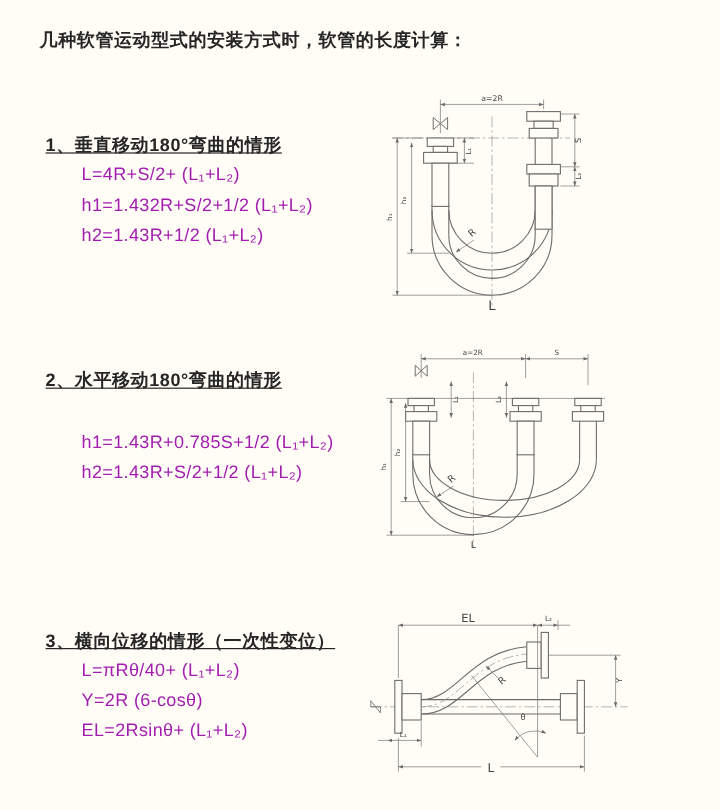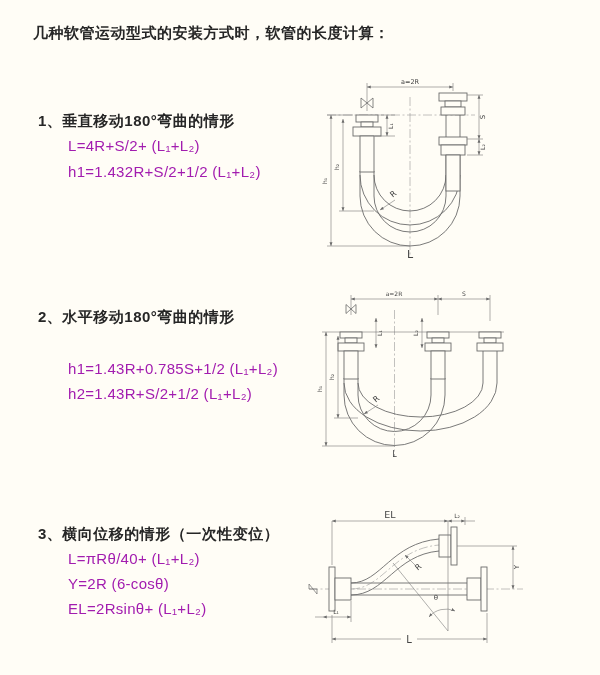--- a/index.html
+++ b/index.html
@@ -8,21 +8,21 @@
     background:#fffdf6;overflow:hidden;
     font-family:"Liberation Sans","DejaVu Sans",sans-serif;
     padding-left:33px;
   }
   .doc-title{
     position:absolute;left:33px;top:24px;
     font-size:15px;font-weight:bold;color:#262626;letter-spacing:.5px;
   }
   .sec-heading{
     position:absolute;left:38px;
-    font-size:15px;font-weight:bold;color:#262626;letter-spacing:.5px;
+    font-size:15px;font-weight:bold;color:#262626;letter-spacing:.5px;text-decoration:underline;
   }
   .formula{
     position:absolute;left:68px;
     font-size:15px;color:#a21caf;letter-spacing:.3px;white-space:pre;
   }
   svg{position:absolute;overflow:visible;}
   svg .ln{stroke:#6b6b6b;stroke-width:.9;fill:none;}
   svg .dim{stroke:#7a7a7a;stroke-width:.6;fill:none;}
   svg .cl{stroke:#8f8f8f;stroke-width:.55;fill:none;stroke-dasharray:9 2.5 2 2.5;}
   svg .fit{fill:#fffdf6;stroke:#6b6b6b;stroke-width:.9;}
@@ -33,20 +33,21 @@
 </head>
 <body>
 
 <div class="page">
 
   <div class="doc-title">几种软管运动型式的安装方式时，软管的长度计算：</div>
 
   <div class="sec-heading" style="top:112px">1、垂直移动180°弯曲的情形</div>
   <div class="formula" style="top:137px">L=4R+S/2+ (L₁+L₂)</div>
   <div class="formula" style="top:163px">h1=1.432R+S/2+1/2 (L₁+L₂)</div>
+  <div class="formula" style="top:188px">h2=1.43R+1/2 (L₁+L₂)</div>
 
   <div class="sec-heading" style="top:308px">2、水平移动180°弯曲的情形</div>
   <div class="formula" style="top:360px">h1=1.43R+0.785S+1/2 (L₁+L₂)</div>
   <div class="formula" style="top:385px">h2=1.43R+S/2+1/2 (L₁+L₂)</div>
 
   <div class="sec-heading" style="top:525px">3、横向位移的情形（一次性变位）</div>
   <div class="formula" style="top:550px">L=πRθ/40+ (L₁+L₂)</div>
   <div class="formula" style="top:575px">Y=2R (6-cosθ)</div>
   <div class="formula" style="top:600px">EL=2Rsinθ+ (L₁+L₂)</div>
 

